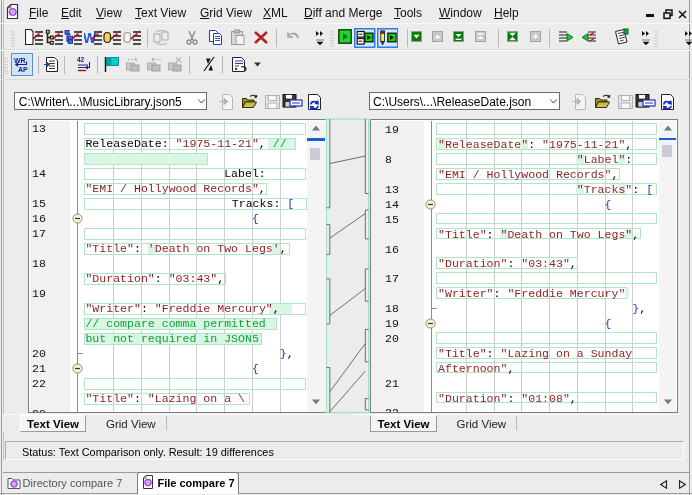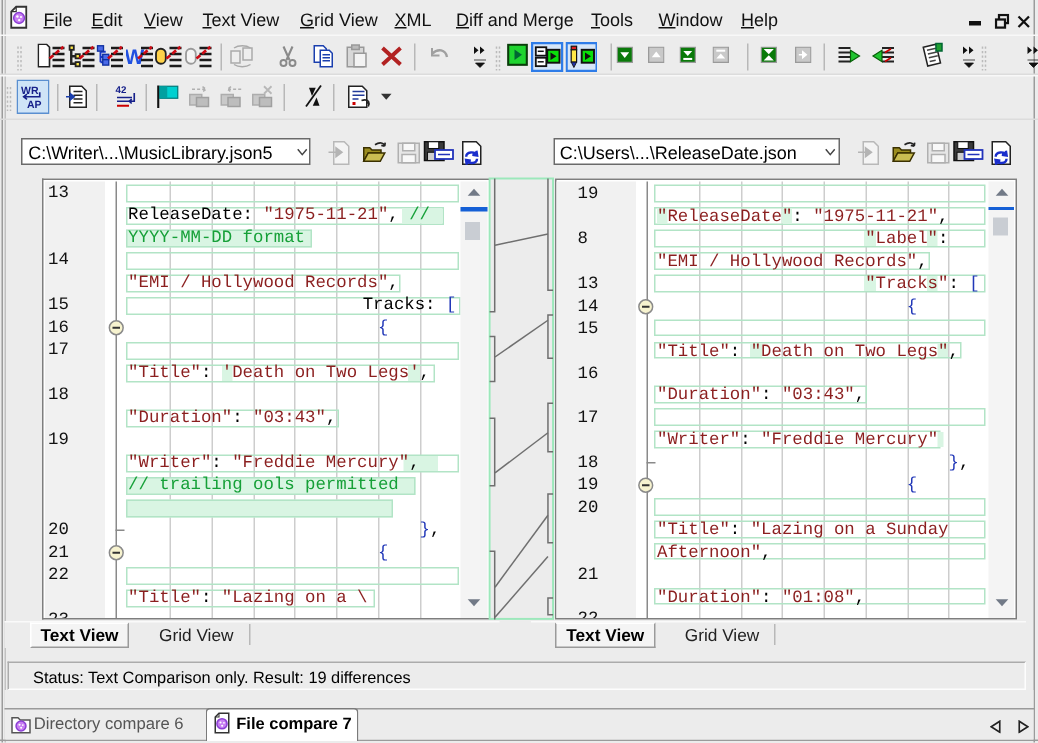--- a/index.html
+++ b/index.html
@@ -360,31 +360,32 @@
 <div class="hbg" style="left:244.4px;top:123.4px;width:7.6px;height:9.8px;"></div>
 <div class="box" style="left:56.0px;top:152.6px;width:142.0px;height:11.8px;"></div>
 <div class="box" style="left:56.0px;top:182.6px;width:222.0px;height:11.8px;"></div>
 <div class="hbg" style="left:241.0px;top:183.4px;width:23.0px;height:9.8px;"></div>
 <div class="box" style="left:56.0px;top:197.6px;width:193.0px;height:11.8px;background:#d9f5e3;"></div>
 <div class="box" style="left:56.0px;top:212.6px;width:178.0px;height:11.8px;background:#d9f5e3;"></div>
 <div class="box" style="left:56.0px;top:257.6px;width:222.0px;height:11.8px;"></div>
 <div class="box" style="left:56.0px;top:272.6px;width:166.0px;height:11.8px;"></div>
 <div class="a mono" style="left:57.4px;top:0.8px;"></div>
 <div class="a mono" style="left:57.4px;top:15.8px;">ReleaseDate: <span class="s">"1975-11-21"</span>, <span class="g">//</span></div>
-<div class="a mono" style="left:57.4px;top:30.8px;"><span class="g">YYYY-MM-DD format</span></div>
+<div class="a mono" style="left:57.4px;top:45.8px;">                    Label:</div>
 <div class="a mono" style="left:57.4px;top:60.8px;"><span class="s">"EMI / Hollywood Records"</span>,</div>
-<div class="a mono" style="left:75px;top:75.8px;">                    Tracks: <span class="b">[</span></div>
+<div class="a mono" style="left:65px;top:75.8px;">                    Tracks: <span class="b">[</span></div>
 <div class="a mono" style="left:57.4px;top:90.8px;">                        <span class="b">{</span></div>
 <div class="a mono" style="left:57.4px;top:105.8px;"></div>
 <div class="a mono" style="left:57.4px;top:120.8px;"><span class="s">"Title"</span>: <span class="s">'Death on Two Legs'</span>,</div>
 <div class="a mono" style="left:57.4px;top:135.8px;"></div>
 <div class="a mono" style="left:57.4px;top:150.8px;"><span class="s">"Duration"</span>: <span class="s">"03:43"</span>,</div>
 <div class="a mono" style="left:57.4px;top:165.8px;"></div>
 <div class="a mono" style="left:57.4px;top:180.8px;"><span class="s">"Writer"</span>: <span class="s">"Freddie Mercury"</span>,</div>
-<div class="a mono" style="left:57.4px;top:195.8px;"><span class="g">// trailing ools permitted</span></div>
+<div class="a mono" style="left:57.4px;top:195.8px;"><span class="g">// compare comma permitted</span></div>
+<div class="a mono" style="left:57.4px;top:210.8px;"><span class="g">but not required in JSON5</span></div>
 <div class="a mono" style="left:57.4px;top:225.8px;">                            <span class="b">}</span>,</div>
 <div class="a mono" style="left:57.4px;top:240.8px;">                        <span class="b">{</span></div>
 <div class="a mono" style="left:57.4px;top:255.8px;"></div>
 <div class="a mono" style="left:57.4px;top:270.8px;"><span class="s">"Title"</span>: <span class="s">"Lazing on a \</span></div>
 <div class="num" style="left:4px;top:0.8px;">13</div>
 <div class="num" style="left:4px;top:45.8px;">14</div>
 <div class="num" style="left:4px;top:75.8px;">15</div>
 <div class="num" style="left:4px;top:90.8px;">16</div>
 <div class="num" style="left:4px;top:105.8px;">17</div>
 <div class="num" style="left:4px;top:135.8px;">18</div>
@@ -526,21 +527,21 @@
 <path d="M1.5 0.8v7.4L7.2 4.5z" fill="none" stroke="#222" stroke-width="1.1"></path>
   </svg>
 <div class="a" style="left:136.5px;top:471.5px;width:102px;height:22px;background:#fff;border:1px solid #7a7a7a;border-bottom:none;border-radius:3px 3px 0 0;"></div>
 <svg class="a" style="left:6.5px;top:475px;" width="14" height="15" viewBox="0 0 14 15">
 <path d="M1 3.5h4l1.5 1.5H13v8.5H1z" fill="#fff" stroke="#555"></path>
 <circle cx="7" cy="9" r="3.3" fill="#c77ef2" stroke="#8b3fd4"></circle>
 <circle cx="6" cy="8.2" r="0.7" fill="#fff"></circle>
     <circle cx="8.2" cy="8.4" r="0.6" fill="#fff"></circle>
     <circle cx="7.1" cy="10.2" r="0.7" fill="#fff"></circle>
   </svg>
-<div class="a" style="left:22.5px;top:477px;font-size:11.1px;color:#555;">Directory compare 6</div>
+<div class="a" style="left:22.5px;top:477px;font-size:11.1px;color:#555;">Directory compare 7</div>
 <svg class="a" style="left:140.5px;top:474px;" width="14" height="16" viewBox="0 0 14 16">
 <path d="M5 1.5 H11.5 V14.5 H2.5 V4 Z" fill="#fff" stroke="#333"></path>
 <path d="M2.5 4 L5 4 L5 1.5" fill="none" stroke="#333" stroke-width="0.7"></path>
 <circle cx="7" cy="8.5" r="3.4" fill="#c77ef2" stroke="#8b3fd4"></circle>
 <circle cx="6" cy="7.7" r="0.7" fill="#fff"></circle>
     <circle cx="8.3" cy="7.9" r="0.6" fill="#fff"></circle>
     <circle cx="7.1" cy="9.8" r="0.7" fill="#fff"></circle>
   </svg>
 <div class="a" style="left:157.5px;top:477px;font-size:11px;font-weight:bold;color:#000;">File compare 7</div>
 </body></html>

